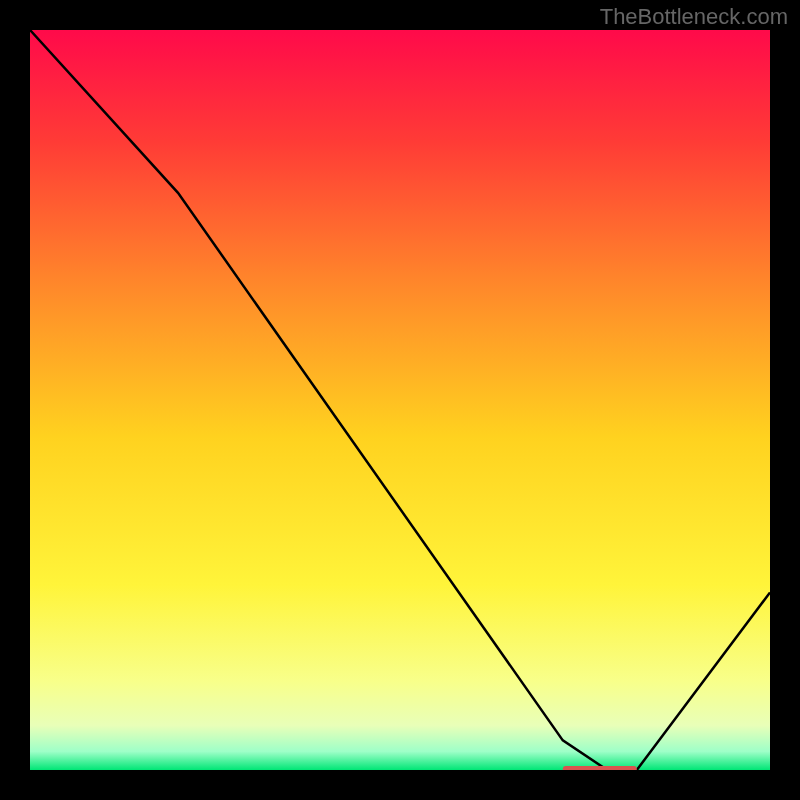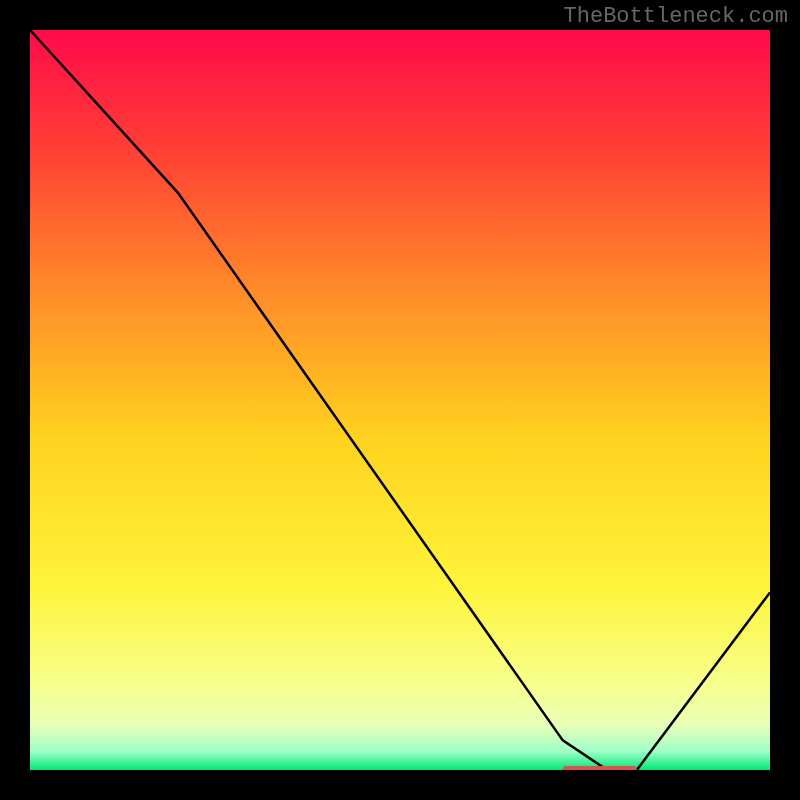--- a/index.html
+++ b/index.html
@@ -11,21 +11,20 @@
     position: relative;
     font-family: Arial, sans-serif;
   }
   .watermark {
     position: absolute;
     top: 4px;
     right: 12px;
     color: #666;
     font-size: 22px;
     z-index: 10;
-    font-family: Liberation Mono, monospace;
   }
   .plot-area {
     position: absolute;
     left: 30px;
     top: 30px;
     width: 740px;
     height: 740px;
   }
   svg {
     display: block;

